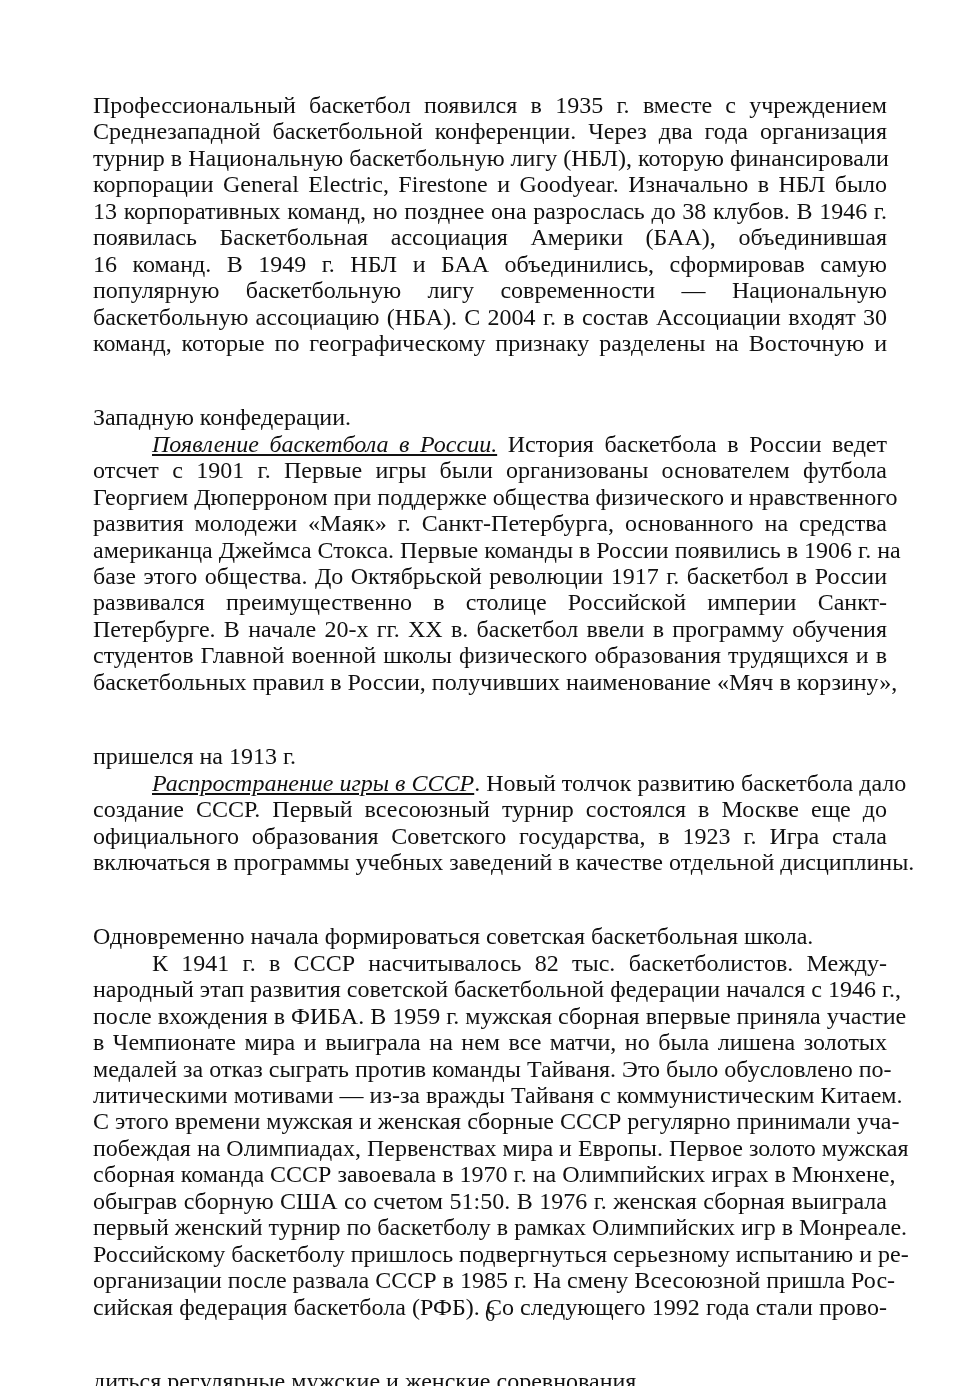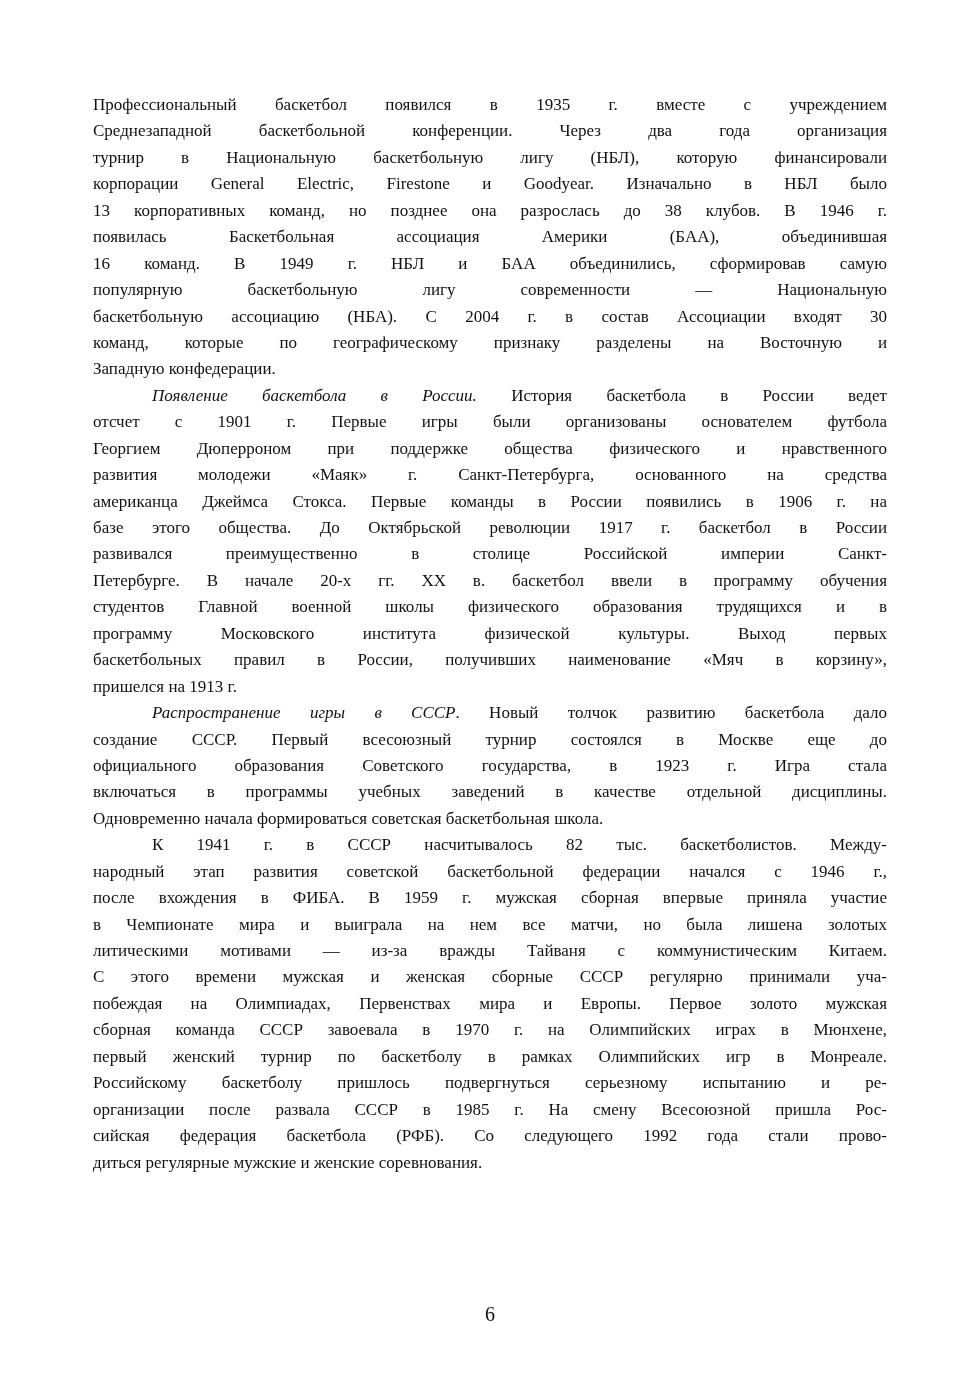--- a/index.html
+++ b/index.html
@@ -15,36 +15,38 @@
       font-family: "Liberation Serif", "DejaVu Serif", serif;
       color: #111111;
     }
     .page {
       position: absolute;
       left: 93px;
       top: 92px;
       width: 794px;
     }
     .line {
-      font-size: 17px;
+      font-size: 24px;
       line-height: 26.45px;
       height: 26.45px;
       white-space: nowrap;
       text-align: justify;
       text-align-last: justify;
       overflow: visible;
     }
     .line.last {
       text-align-last: left;
+      margin-top: 48px;
     }
     .line.indent {
       text-indent: 59px;
     }
     .ital {
       font-style: italic;
+      text-decoration: underline;
     }
     .page-number {
       position: absolute;
       left: 0;
       width: 980px;
       top: 1302px;
       text-align: center;
       font-size: 20px;
       line-height: 24px;
     }
@@ -71,42 +73,43 @@
   <div>
     <div class="line indent"><span class="ital">Появление баскетбола в России.</span><span> История баскетбола в России ведет</span></div>
     <div class="line">отсчет с 1901 г. Первые игры были организованы основателем футбола</div>
     <div class="line">Георгием Дюперроном при поддержке общества физического и нравственного</div>
     <div class="line">развития молодежи «Маяк» г. Санкт-Петербурга, основанного на средства</div>
     <div class="line">американца Джеймса Стокса. Первые команды в России появились в 1906 г. на</div>
     <div class="line">базе этого общества. До Октябрьской революции 1917 г. баскетбол в России</div>
     <div class="line">развивался преимущественно в столице Российской империи Санкт-</div>
     <div class="line">Петербурге. В начале 20-х гг. XX в. баскетбол ввели в программу обучения</div>
     <div class="line">студентов Главной военной школы физического образования трудящихся и в</div>
-    <div class="line">программу Московского института физической культуры. Выход первых</div>
     <div class="line">баскетбольных правил в России, получивших наименование «Мяч в корзину»,</div>
     <div class="line last">пришелся на 1913 г.</div>
   </div>
 
   <div>
     <div class="line indent"><span class="ital">Распространение игры в СССР</span><span>. Новый толчок развитию баскетбола дало</span></div>
     <div class="line">создание СССР. Первый всесоюзный турнир состоялся в Москве еще до</div>
     <div class="line">официального образования Советского государства, в 1923 г. Игра стала</div>
     <div class="line">включаться в программы учебных заведений в качестве отдельной дисциплины.</div>
     <div class="line last">Одновременно начала формироваться советская баскетбольная школа.</div>
   </div>
 
   <div>
     <div class="line indent">К 1941 г. в СССР насчитывалось 82 тыс. баскетболистов. Между-</div>
     <div class="line">народный этап развития советской баскетбольной федерации начался с 1946 г.,</div>
     <div class="line">после вхождения в ФИБА. В 1959 г. мужская сборная впервые приняла участие</div>
     <div class="line">в Чемпионате мира и выиграла на нем все матчи, но была лишена золотых</div>
+    <div class="line">медалей за отказ сыграть против команды Тайваня. Это было обусловлено по-</div>
     <div class="line">литическими мотивами — из-за вражды Тайваня с коммунистическим Китаем.</div>
     <div class="line">С этого времени мужская и женская сборные СССР регулярно принимали уча-</div>
     <div class="line">побеждая на Олимпиадах, Первенствах мира и Европы. Первое золото мужская</div>
     <div class="line">сборная команда СССР завоевала в 1970 г. на Олимпийских играх в Мюнхене,</div>
+    <div class="line">обыграв сборную США со счетом 51:50. В 1976 г. женская сборная выиграла</div>
     <div class="line">первый женский турнир по баскетболу в рамках Олимпийских игр в Монреале.</div>
     <div class="line">Российскому баскетболу пришлось подвергнуться серьезному испытанию и ре-</div>
     <div class="line">организации после развала СССР в 1985 г. На смену Всесоюзной пришла Рос-</div>
     <div class="line">сийская федерация баскетбола (РФБ). Со следующего 1992 года стали прово-</div>
     <div class="line last">диться регулярные мужские и женские соревнования.</div>
   </div>
 
 </div>
 
 <div class="page-number">6</div>

